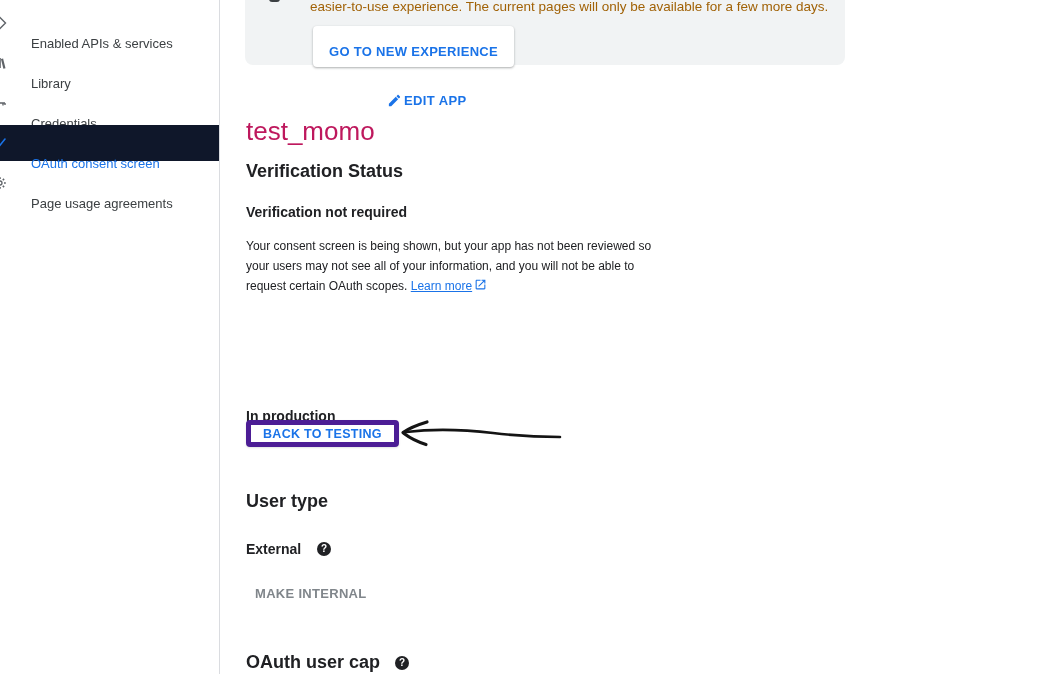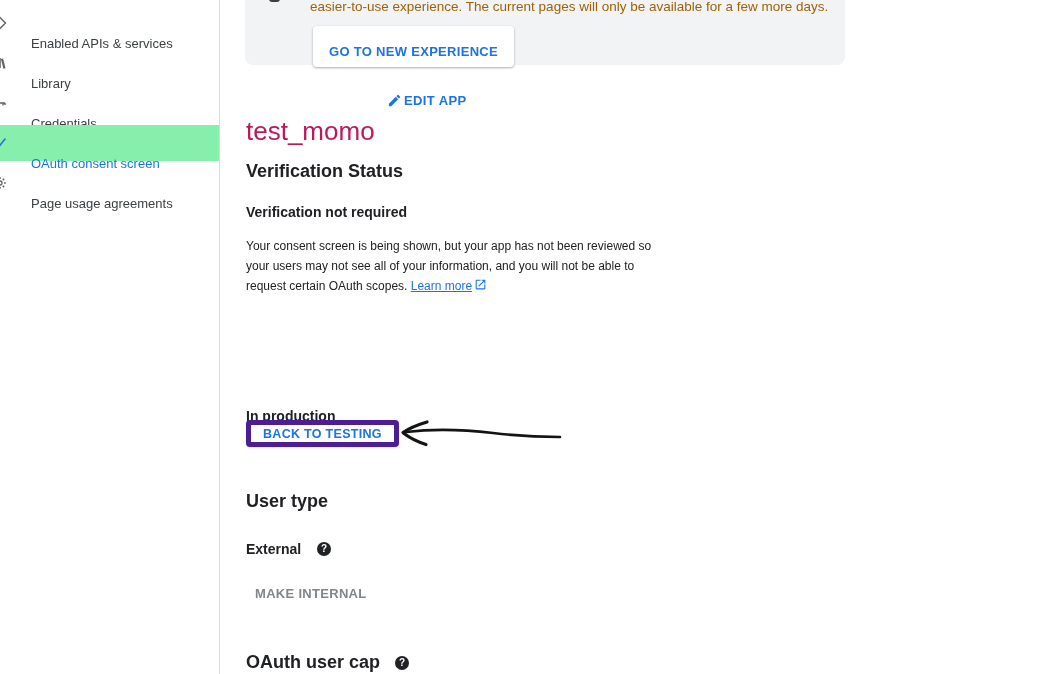--- a/index.html
+++ b/index.html
@@ -18,21 +18,21 @@
   .side-item {
     position:absolute; left:0; width:220px; height:36px;
     display:flex; align-items:center; cursor:pointer;
     font-size:13px; color:#3c4043;
   }
   .side-item .sicon {
     position:absolute; left:-7px; top:11px; width:14px; height:14px;
     color:#5f6368; font-size:12px; line-height:14px;
   }
   .side-item .slabel { position:absolute; left:31px; white-space:nowrap;margin-top:40px; }
-  .side-item.selected { background:#86efac; color:#1a73e8; }
+  .side-item.selected { background:#0f172a; color:#1a73e8; }
   .side-item.selected .sicon { color:#1a73e8; }
 
   
   .banner {
     position:absolute; left:245px; top:-18px; width:600px; height:83px;
     background:#f1f3f4; border-radius:8px;
   }
   .banner-icon-fragment {
     position:absolute; left:24px; top:16px; width:11px; height:4px;
     background:#3c4043; border-radius:0 0 3px 3px;

